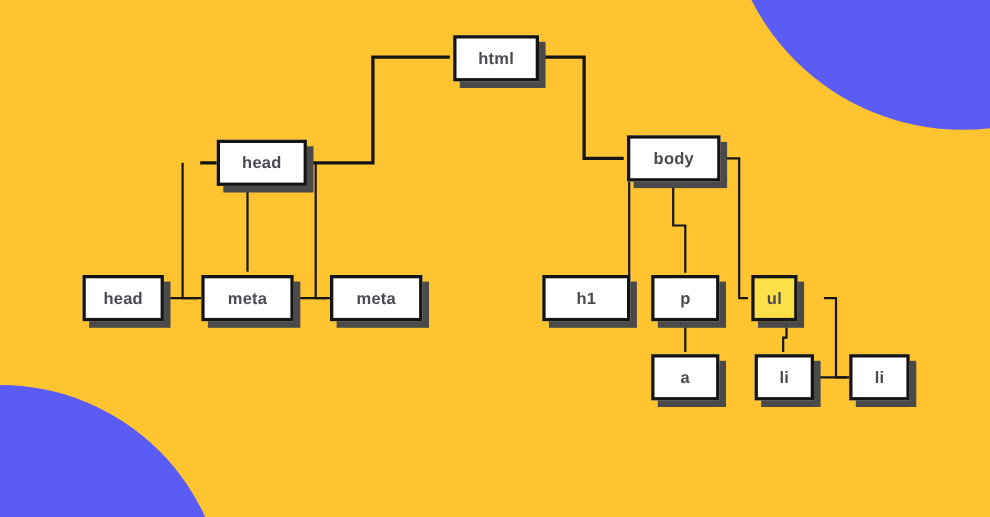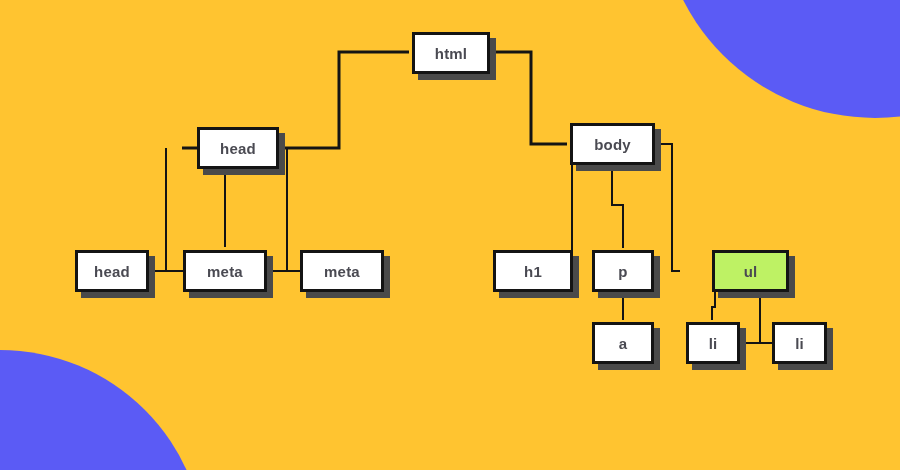--- a/index.html
+++ b/index.html
@@ -109,21 +109,21 @@
       </div>
       <div class="node" style="left: 300px; top: 250px; width: 84px; height: 42px; background: rgb(255, 255, 255); border-color: rgb(20, 20, 20); box-shadow: rgb(74, 74, 74) 6px 6px 0px 0px;">
         <span class="node-label" style="color: rgb(74, 74, 82);">meta</span>
       </div>
       <div class="node" style="left: 493px; top: 250px; width: 80px; height: 42px; background: rgb(255, 255, 255); border-color: rgb(20, 20, 20); box-shadow: rgb(74, 74, 74) 6px 6px 0px 0px;">
         <span class="node-label" style="color: rgb(74, 74, 82);">h1</span>
       </div>
       <div class="node" style="left: 592px; top: 250px; width: 62px; height: 42px; background: rgb(255, 255, 255); border-color: rgb(20, 20, 20); box-shadow: rgb(74, 74, 74) 6px 6px 0px 0px;">
         <span class="node-label" style="color: rgb(74, 74, 82);">p</span>
       </div>
-      <div class="node" style="left: 712px; top: 250px; width: 77px; height: 42px; background: #bef264; border-color: rgb(20, 20, 20); box-shadow: rgb(74, 74, 74) 6px 6px 0px 0px;">
+      <div class="node" style="left: 683px; top: 250px; width: 42px; height: 42px; background: #fde047; border-color: rgb(20, 20, 20); box-shadow: rgb(74, 74, 74) 6px 6px 0px 0px;">
         <span class="node-label" style="color: rgb(74, 74, 82);">ul</span>
       </div>
       <div class="node" style="left: 592px; top: 322px; width: 62px; height: 42px; background: rgb(255, 255, 255); border-color: rgb(20, 20, 20); box-shadow: rgb(74, 74, 74) 6px 6px 0px 0px;">
         <span class="node-label" style="color: rgb(74, 74, 82);">a</span>
       </div>
       <div class="node" style="left: 686px; top: 322px; width: 54px; height: 42px; background: rgb(255, 255, 255); border-color: rgb(20, 20, 20); box-shadow: rgb(74, 74, 74) 6px 6px 0px 0px;">
         <span class="node-label" style="color: rgb(74, 74, 82);">li</span>
       </div>
       <div class="node" style="left: 772px; top: 322px; width: 55px; height: 42px; background: rgb(255, 255, 255); border-color: rgb(20, 20, 20); box-shadow: rgb(74, 74, 74) 6px 6px 0px 0px;">
         <span class="node-label" style="color: rgb(74, 74, 82);">li</span>

